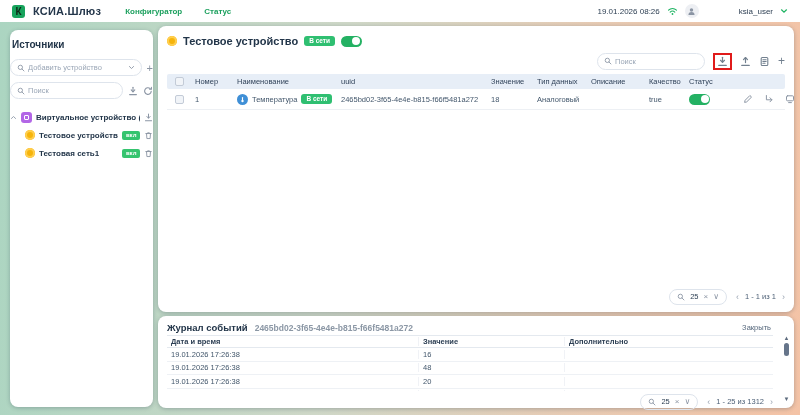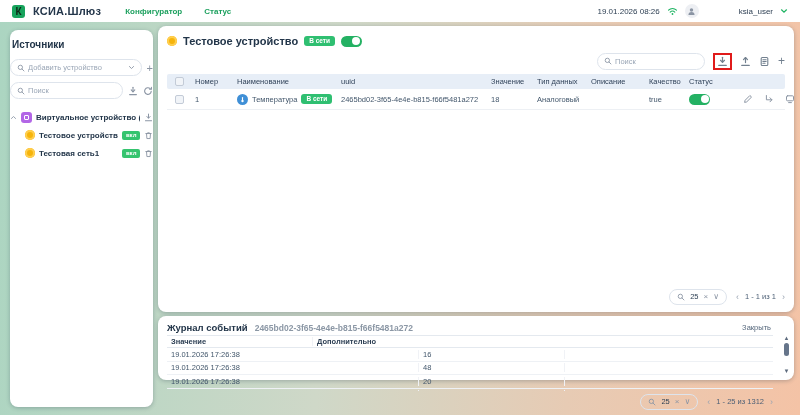--- a/index.html
+++ b/index.html
@@ -92,21 +92,21 @@
   .pagination { display:flex; justify-content:flex-end; align-items:center; gap:9px; height:17px;
     font-size:7.5px; color:#4d6076; }
   .page-pill { display:flex; align-items:center; gap:5px; height:16px; border:1px solid #dee4ec;
     border-radius:9px; padding:0 7px; }
   .page-pill .val { color:#2e4054; }
   .pg-x { color:#8b95a4; cursor:pointer; font-size:8px; }
   .pager { display:flex; align-items:center; gap:6px; }
   .pager .arrow { color:#9aa4b2; font-size:9px; cursor:pointer; }
 
   
-  .log-panel { left:158px; top:316px; width:636px; height:64px; padding:4px 9px 4px; }
+  .log-panel { left:158px; top:316px; width:636px; height:92px; padding:4px 9px 4px; }
   .log-header { display:flex; align-items:center; gap:7px; height:15px; }
   .log-title { font-size:9.5px; font-weight:bold; color:#223549; }
   .log-uuid { font-size:8.5px; font-weight:bold; color:#8b97a5; }
   .close-link { margin-left:auto; font-size:7.5px; color:#55677c; cursor:pointer; margin-right:14px; }
   .log-thead { display:flex; align-items:center; height:13px; border-top:1px solid #e4e9ef;
     border-bottom:1px solid #e4e9ef; font-size:7.5px; font-weight:bold; color:#2e4055; margin-right:12px; }
   .log-rows { height:43px; overflow:hidden; margin-right:12px; }
   .log-row { display:flex; align-items:center; height:13.5px; border-bottom:1px solid #eef1f5;
     font-size:7.5px; color:#42566b; }
   .lc-date { width:252px; flex:none; padding:0 4px; border-right:1px solid #f0f2f6; }
@@ -379,20 +379,21 @@
   </section>
 
   <section class="panel log-panel">
     <div class="log-header">
       <span class="log-title">Журнал событий</span>
       <span class="log-uuid">2465bd02-3f65-4e4e-b815-f66f5481a272</span>
       <span class="close-link">Закрыть</span>
     </div>
 
     <div class="log-thead">
+      <span class="lc-date">Дата и время</span>
       <span class="lc-val">Значение</span>
       <span class="lc-extra">Дополнительно</span>
     </div>
 
     <div class="log-rows">
       <div class="log-row">
         <span class="lc-date">19.01.2026 17:26:38</span>
         <span class="lc-val">16</span>
         <span class="lc-extra"></span>
       </div>

